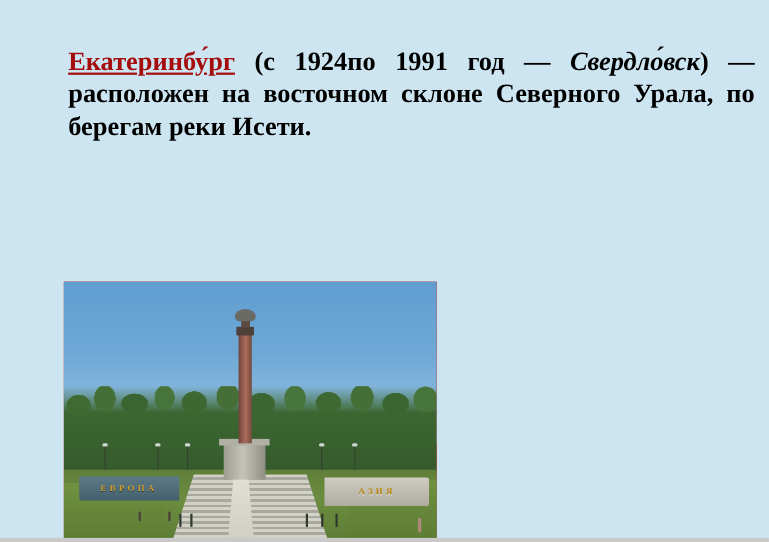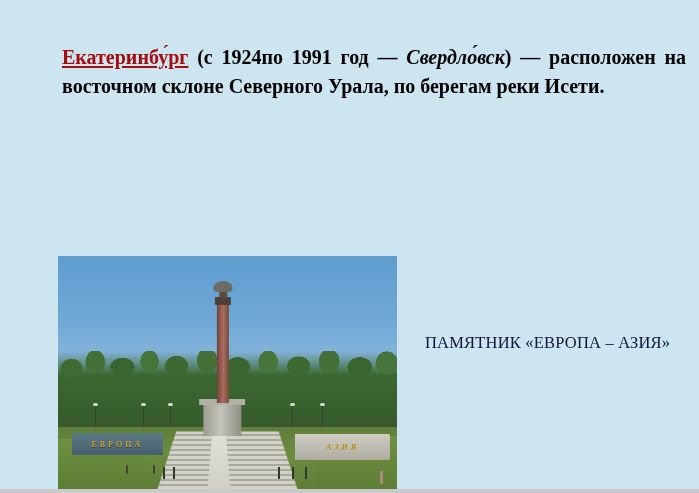--- a/index.html
+++ b/index.html
@@ -23,21 +23,21 @@
   }
 
   
   #body-text {
     position: absolute;
     left: 62px;
     top: 43px;
     width: 624px;
     text-align: justify;
     text-justify: inter-word;
-    font-size: 20px;
+    font-size: 24px;
     line-height: 29.3px;
     font-weight: bold;
     color: #000000;
     letter-spacing: 0px;
   }
   #body-text p {
     margin: 0;
   }
   .para-last-line-left {
     text-align-last: left;
@@ -206,21 +206,20 @@
   }
   .ph-wall-r {
     position: absolute;
     right: 2%;
     bottom: 14%;
     width: 28%;
     height: 11%;
     background: linear-gradient(180deg, #cfcdc2 0%, #b0ae a3 100%);
     background: linear-gradient(180deg, #cfcdc2 0%, #aeaca1 100%);
     border-radius: 0 2px 2px 0;
-    font-style: italic;
   }
   .ph-wall-label {
     position: absolute;
     top: 50%;
     left: 50%;
     transform: translate(-50%, -50%);
     color: #d2a030;
     font-family: "Liberation Serif", serif;
     font-weight: bold;
     font-size: 8px;
@@ -340,16 +339,15 @@
     <div class="ph-rail" style="left:34%;"></div>
     <div class="ph-rail" style="left:65%;"></div>
     <div class="ph-rail" style="left:69%;"></div>
     <div class="ph-rail" style="left:73%;"></div>
 
     <div class="ph-person" style="left:20%;"></div>
     <div class="ph-person" style="left:28%;"></div>
     <div class="ph-person pink" style="left:95%; bottom:4%;"></div>
   </div>
 
-  <div id="caption">ПАМЯТНИК «ЕВРОПА – АЗИЯ»</div>
 
   <div id="bottom-strip"></div>
 </div>
 
 </body></html>

